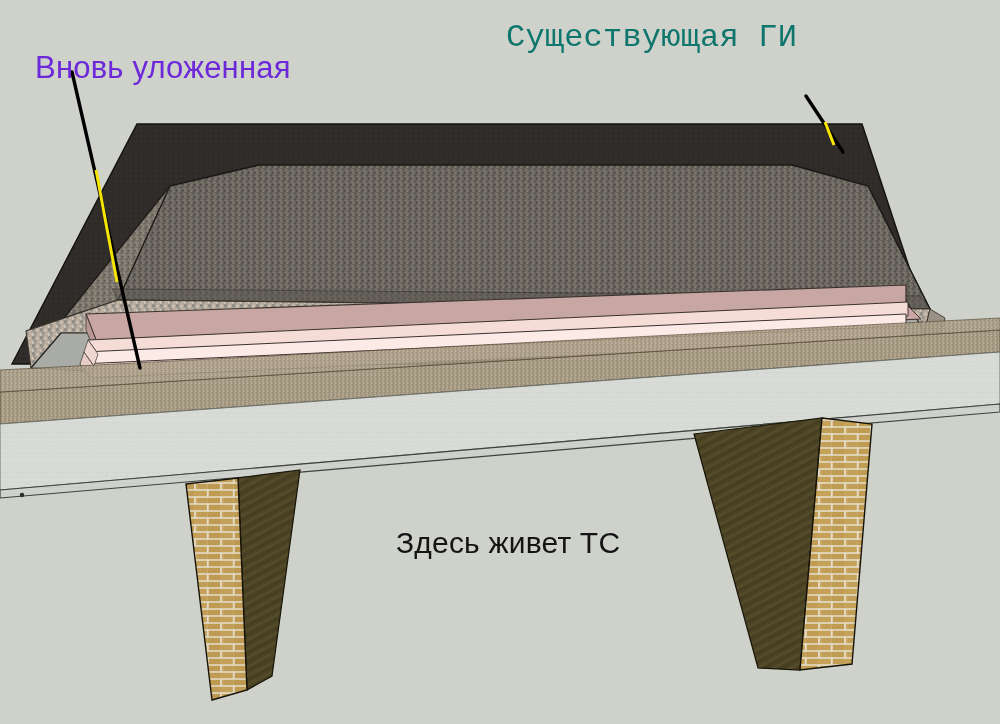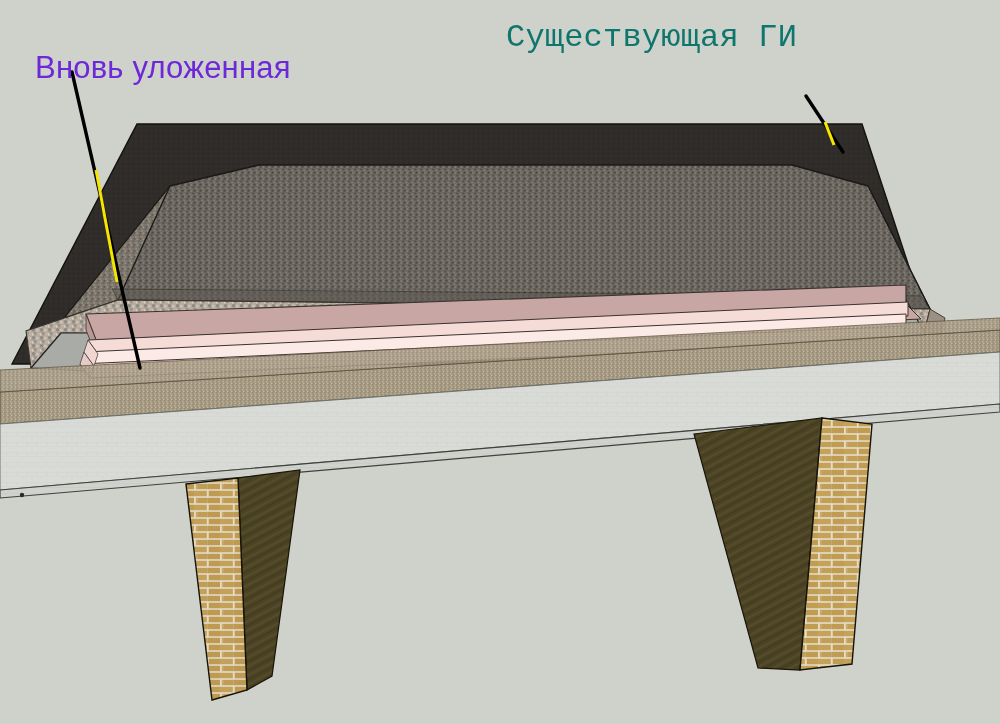--- a/index.html
+++ b/index.html
@@ -188,14 +188,15 @@
 
     <circle cx="22" cy="495" r="2.2" fill="#2a2a2a"></circle>
   </svg>
 
   <div class="lbl" id="lbl-new">Вновь уложенная</div>
 
   <div class="lbl" id="lbl-existing">Существующая ГИ</div>
 
 
 
+  <div class="lbl" id="lbl-ts">Здесь живет ТС</div>
 
 </div>
 
 </body></html>

